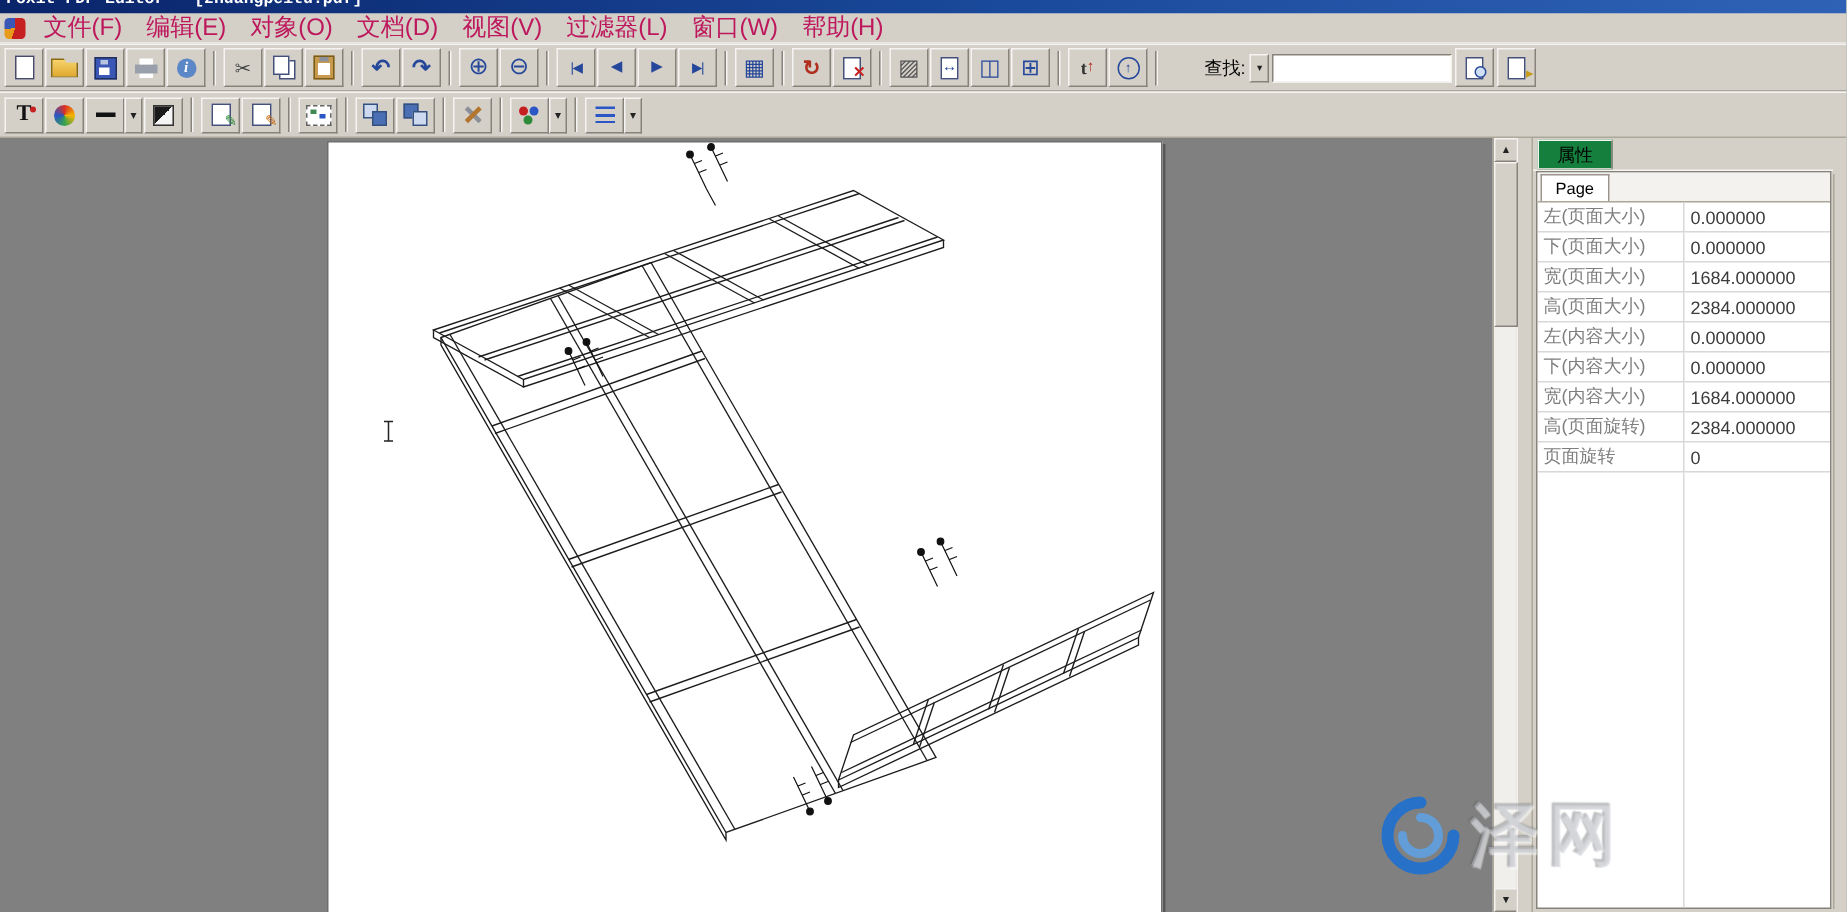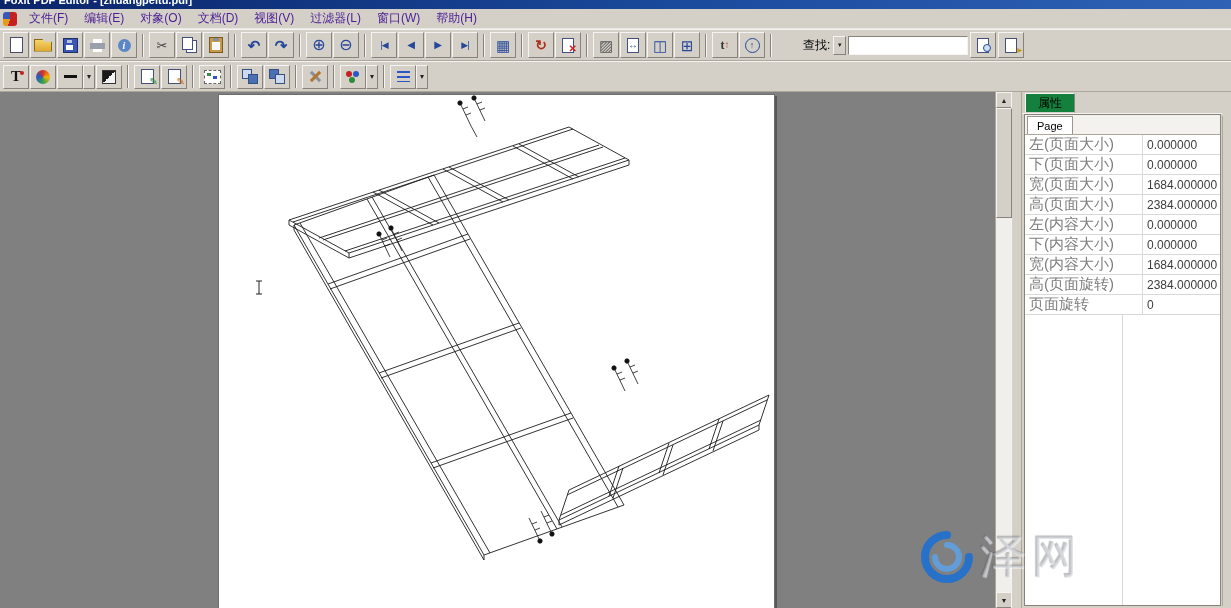--- a/index.html
+++ b/index.html
@@ -1,29 +1,29 @@
 <!DOCTYPE html>
 <html><head>
 <meta charset="utf-8">
 <style>
   * { box-sizing: border-box; margin: 0; padding: 0; }
   html,body { width:1231px; height:608px; overflow:hidden; }
   body { font-family:"Liberation Sans",sans-serif; }
   .app { position:relative; width:1231px; height:608px; background:#d4d0c8; overflow:hidden; }
 
   
-  .titlebar { height:9px; overflow:hidden; background:linear-gradient(90deg,#0a246a,#1a4a9c 55%,#2f62b5); }
+  .titlebar { height:9px; overflow:hidden; background:linear-gradient(90deg,#0a246a,#1a4a9c 55%,#2f62b5);font-family:Liberation Mono, monospace; }
   .titlebar span { display:block; margin-top:-6px; padding-left:4px; color:#fff; font-size:11px; font-weight:bold; white-space:nowrap; }
 
   
   .menubar { height:20px; display:flex; align-items:center; background:#d4d0c8; padding-left:3px; border-bottom:1px solid #e8e6e2; }
   .app-icon { width:14px; height:14px; margin-right:4px; border-radius:3px;
               background:conic-gradient(#c62020 0 55%, #e89a1a 55% 75%, #3a57b5 75%); }
   .menu-items { display:flex; }
-  .menu-item { padding:2px 8px; font-size:12px; color:#4c1d95; cursor:default; }
+  .menu-item { padding:2px 8px; font-size:16px; color:#be185d; cursor:default; }
 
   
   .toolbar { display:flex; align-items:center; background:#d4d0c8; border-top:1px solid #f5f4f2; border-bottom:1px solid #aca899; padding:2px 3px; }
   .row1 { height:32px;gap:20px; }
   .row2 { height:31px; }
   .tgroup { display:flex; align-items:center; gap:1px; }
   .tbtn { width:26px; height:26px; display:flex; align-items:center; justify-content:center; padding:0;
           background:#d4d0c8; border:1px solid; border-color:#f5f4f2 #87837b #87837b #f5f4f2; cursor:default; }
   .row2 .tbtn { height:24px; }
   .tsep { width:2px; height:23px; margin:0 4px; border-left:1px solid #87837b; border-right:1px solid #f5f4f2; }
@@ -142,30 +142,30 @@
   .prop-content { flex:1; margin:0 1px 2px 2px; background:#fff; border:1px solid #87837b; display:flex; flex-direction:column; overflow:hidden; }
   .page-tab-row { height:20px; background:#f4f2ef; border-bottom:1px solid #aca899; display:flex; align-items:flex-end; padding-left:2px; }
   .page-tab { height:18px; padding:0 9px; display:flex; align-items:center; font-size:11px; background:#fff;
               border:1px solid #9a968e; border-bottom:none; }
   .phead { display:flex; height:19px; flex:none; }
   .phname, .phval { background:#d4d0c8; border:1px solid; border-color:#f5f4f2 #87837b #87837b #f5f4f2;
                     font-size:12px; display:flex; align-items:center; padding-left:4px; color:#000; }
   .phname { width:98px; flex:none; }
   .phval { flex:1; }
   .prow { display:flex; height:20px; flex:none; border-bottom:1px solid #d8d8d8; }
-  .pname { width:118px; flex:none; border-right:1px solid #d8d8d8; color:#7e7e7e; font-size:15px; display:flex; align-items:center; padding-left:4px; }
+  .pname { width:98px; flex:none; border-right:1px solid #d8d8d8; color:#7e7e7e; font-size:12px; display:flex; align-items:center; padding-left:4px; }
   .pval { flex:1; color:#3c3c3c; font-size:12px; display:flex; align-items:center; padding-left:4px; }
   .filler { flex:1; display:flex; }
   .filler-name { width:98px; border-right:1px solid #d8d8d8; }
   .panel-rstrip { position:absolute; right:1px; top:24px; bottom:2px; width:8px; background:#d4d0c8; border-left:1px solid #aca899; }
 
   
   .watermark { position:absolute; left:916px; top:526px; z-index:60; display:flex; align-items:center; gap:2px;
                pointer-events:none; }
-  .wm-text { font-size:46px; font-weight:normal; letter-spacing:6px; color:rgba(195,200,208,.45);
+  .wm-text { font-size:46px; font-weight:bold; letter-spacing:6px; color:rgba(195,200,208,.45);
              text-shadow:1px 1px 1px rgba(255,255,255,.55), -1px -1px 1px rgba(90,90,90,.4); }
 </style>
 </head>
 <body>
 
 <div class="app">
 
   <div class="titlebar">
     <span>Foxit PDF Editor - [zhuangpeitu.pdf]</span>
   </div>

